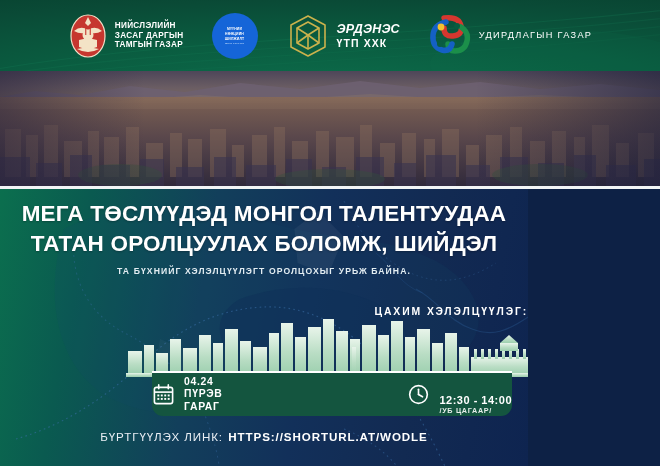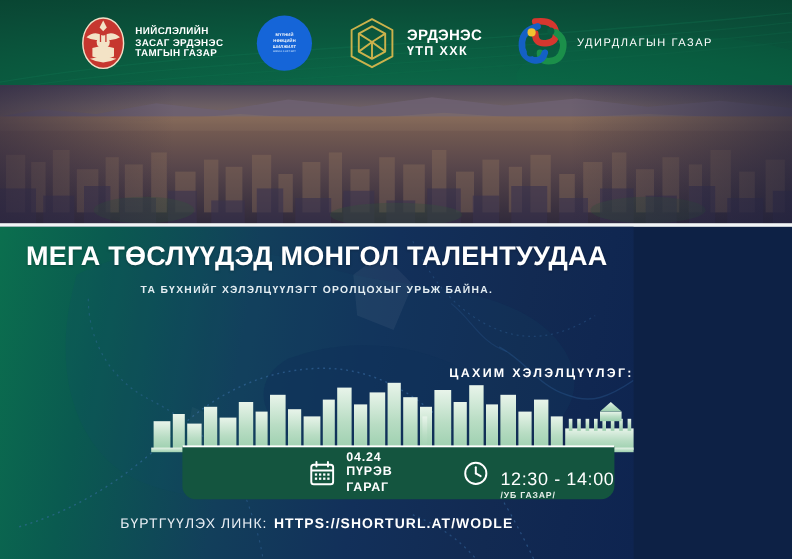--- a/index.html
+++ b/index.html
@@ -42,21 +42,21 @@
     display:flex; flex-direction:column; align-items:center; justify-content:center;
     gap:1px;
   }
   .badge-circle span {
     color:#fff; font-size:3.4px; font-weight:700; letter-spacing:.2px;
     white-space:nowrap;
   }
   .badge-sub { font-size:2.1px !important; color:#bcd9fa !important; }
 
   .erd-mark { width:44px; height:46px; flex:0 0 auto; }
-  .l3-line1 { font-size:12.5px; font-weight:800; letter-spacing:.2px; }
+  .l3-line1 { font-size:12.5px; font-weight:800; letter-spacing:.2px;font-style:italic; }
   .l3-line2 { font-size:10.5px; font-weight:800; letter-spacing:1.1px; }
 
   .ntg-mark { width:44px; height:44px; flex:0 0 auto; }
   .l4-line1 { font-size:12px; font-weight:800; letter-spacing:.2px; }
   .l4-line2 { font-size:9.2px; font-weight:500; letter-spacing:1.3px; }
 
   
   .photo {
     position:absolute; left:0; top:71px; width:660px; height:117px;
     overflow:hidden;
@@ -111,27 +111,27 @@
   .skyline {
     position:absolute; left:0; top:128px; width:660px; height:60px;
   }
 
   
   .infobar {
     position:absolute; left:152px; top:182px; width:360px; height:45px;
     background:#14553f;
     border-top:2.5px solid #ffffff;
     border-radius:0 0 11px 11px;
-    display:flex; align-items:center; justify-content:flex-end; gap:58px;
+    display:flex; align-items:center; justify-content:space-between; gap:58px;
   }
   .info-item { display:flex; align-items:center; gap:9px; }
   .info-icon { width:23px; height:23px; flex:0 0 auto; }
   .info-text { color:#ffffff; line-height:1.18; }
   .date-main { font-size:10.4px; font-weight:800; letter-spacing:.7px; }
-  .time-main { font-size:15px; font-weight:400; letter-spacing:.5px;margin-top:20px; }
+  .time-main { font-size:11px; font-weight:700; letter-spacing:.5px;margin-top:20px; }
   .time-sub { font-size:7.2px; font-weight:600; letter-spacing:.7px; color:#e7eeea; }
 
   .link-row {
     position:absolute; left:0; top:238px; width:100%; text-align:center;
     letter-spacing:.9px;
   }
   .link-label { color:#e9eef4; font-size:11.6px; font-weight:500; }
   .link-url { color:#ffffff; font-size:11.6px; font-weight:800; }
 </style>
 </head>
@@ -157,21 +157,21 @@
           <path d="M20 4 L23 10 L20 13 L17 10 Z" fill="#f3e3c6"></path>
           <path d="M6 18 Q13 12 20 17 Q27 12 34 18 Q27 22 20 19 Q13 22 6 18 Z" fill="#f3e3c6"></path>
           <circle cx="20" cy="22" r="5.5" fill="#f3e3c6"></circle>
           <path d="M11 27 Q20 24 29 27 L29 34 Q20 38 11 34 Z" fill="#f3e3c6"></path>
           <path d="M9 36 Q20 33 31 36 Q20 42 9 36 Z" fill="#f3e3c6"></path>
           <rect x="17.2" y="14" width="1.1" height="8" fill="#c6372f"></rect>
           <rect x="21.7" y="14" width="1.1" height="8" fill="#c6372f"></rect>
         </svg>
         <div class="logo-text">
           <div class="l1-text">НИЙСЛЭЛИЙН</div>
-          <div class="l1-text">ЗАСАГ ЭРДЭНЭС</div>
+          <div class="l1-text">ЗАСАГ ДАРГЫН</div>
           <div class="l1-text">ТАМГЫН ГАЗАР</div>
         </div>
       </div>
 
       <div class="logo-block">
         <div class="badge-circle">
           <span>МҮҮНИЙ</span>
           <span>НӨӨЦИЙН</span>
           <span>ШИЛЖИЛТ</span>
           <span class="badge-sub">ШИНЭ СЭРГЭЛТ</span>
@@ -301,20 +301,21 @@
 
       <path d="M520,100 C548,112 560,132 590,140 C616,148 634,142 660,128" fill="none" stroke="#2a5a92" stroke-width="1.2" opacity=".4"></path>
       <path d="M470,64 C492,78 500,96 528,104" fill="none" stroke="#2a5a92" stroke-width="1" opacity=".3"></path>
 
       <polygon points="398,22 430,48 410,86 372,74 368,40" fill="#ffffff" opacity=".05"></polygon>
       <polygon points="200,150 246,166 236,208 190,198" fill="#ffffff" opacity=".035"></polygon>
     </svg>
 
     <div class="title-wrap">
       <div class="title-line">МЕГА ТӨСЛҮҮДЭД МОНГОЛ ТАЛЕНТУУДАА</div>
+      <div class="title-line">ТАТАН ОРОЛЦУУЛАХ БОЛОМЖ, ШИЙДЭЛ</div>
       <div class="subtitle">ТА БҮХНИЙГ  ХЭЛЭЛЦҮҮЛЭГТ ОРОЛЦОХЫГ УРЬЖ БАЙНА.</div>
     </div>
 
     <div class="kicker">ЦАХИМ ХЭЛЭЛЦҮҮЛЭГ:</div>
 
     <svg class="skyline" viewBox="0 0 660 60" preserveAspectRatio="none">
       <defs>
         <linearGradient id="skg" x1="0" y1="0" x2="0" y2="1">
           <stop offset="0%" stop-color="#e8f4ea"></stop>
           <stop offset="55%" stop-color="#b9ddc4"></stop>
@@ -404,21 +405,21 @@
       </div>
 
       <div class="info-item">
         <svg class="info-icon" viewBox="0 0 24 24">
           <circle cx="12" cy="12" r="9.2" fill="none" stroke="#ffffff" stroke-width="1.7"></circle>
           <line x1="12" y1="12" x2="12" y2="6.6" stroke="#ffffff" stroke-width="1.7" stroke-linecap="round"></line>
           <line x1="12" y1="12" x2="16.2" y2="14.4" stroke="#ffffff" stroke-width="1.7" stroke-linecap="round"></line>
         </svg>
         <div class="info-text">
           <div class="time-main">12:30 - 14:00</div>
-          <div class="time-sub">/УБ ГАЗАР/</div>
+          <div class="time-sub">/УБ ЦАГААР/</div>
         </div>
       </div>
     </div>
 
     <div class="link-row">
       <span class="link-label">БҮРТГҮҮЛЭХ ЛИНК:</span>
       <span class="link-url">HTTPS://SHORTURL.AT/WODLE</span>
     </div>
 
   </div>

